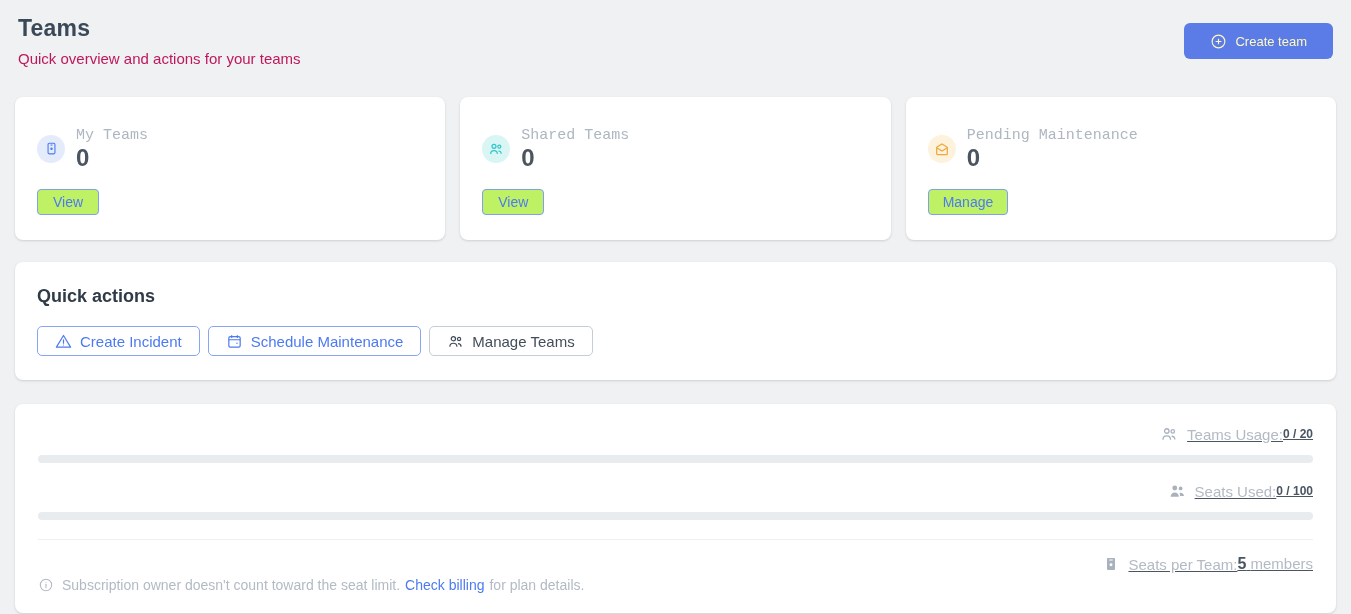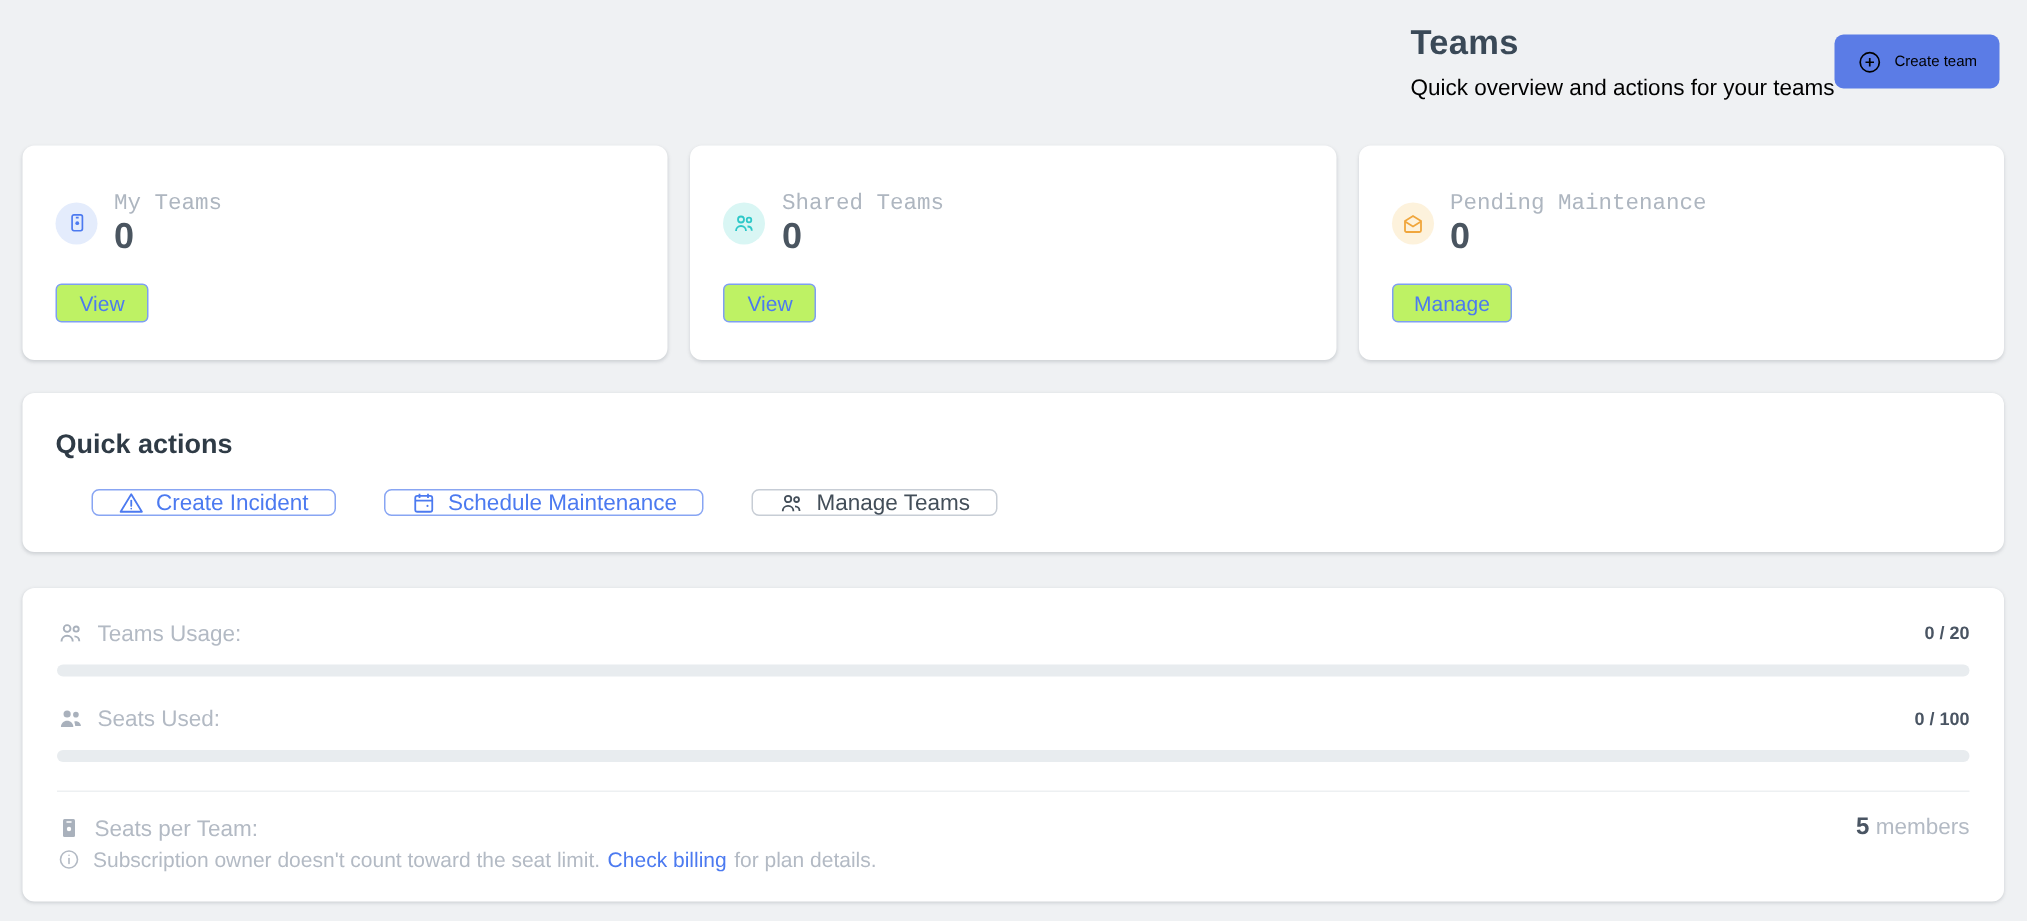--- a/index.html
+++ b/index.html
@@ -7,29 +7,29 @@
   body {
     background: #eff1f3;
     font-family: "Liberation Sans", sans-serif;
     color: #4a5560;
     overflow: hidden;
   }
   .page { padding: 0 15px; }
 
   
   .page-header {
-    display: flex; justify-content: flex-end; align-items: flex-start;
+    display: flex; justify-content: space-between; align-items: flex-start;
     padding: 15px 3px 0 3px;
   }
   .page-title { font-size: 23px; font-weight: bold; color: #3a4957; letter-spacing: .2px; }
-  .page-subtitle { font-size: 15px; color: #000000; margin-top: 8px; }
+  .page-subtitle { font-size: 15px; color: #be185d; margin-top: 8px; }
   .btn-primary {
     display: flex; align-items: center; gap: 8px;
-    background: #5b7ce6; color: #000000; border: none; border-radius: 6px;
-    height: 36px; padding: 0 15px; font-size: 10px; cursor: pointer;
+    background: #5b7ce6; color: #fef9c3; border: none; border-radius: 6px;
+    height: 36px; padding: 0 26px; font-size: 13px; cursor: pointer;
     font-family: inherit; margin-top: 8px;
   }
   .btn-primary svg { display: block; }
 
   
   .stat-grid {
     display: grid; grid-template-columns: repeat(3, 1fr); gap: 15px;
     margin-top: 30px;
   }
   .card {
@@ -52,30 +52,30 @@
     background: #bef264; border: 1px solid #7e9ff2; border-radius: 4px;
     color: #4c7af0; font-size: 14px; cursor: pointer; font-family: inherit;
   }
 
   
   .qa-card { margin-top: 22px; padding: 24px 22px; }
   .qa-heading { font-size: 18px; font-weight: bold; color: #2f3b46; }
   .qa-row { display: flex; gap: 8px; margin-top: 19px; }
   .qa-btn {
     display: flex; align-items: center; gap: 8px;
-    height: 18px; padding: 0 17px; background: #fff;
-    border-radius: 5px; font-size: 15px; cursor: pointer; font-family: inherit; margin-left: 24px;
+    height: 30px; padding: 0 17px; background: #fff;
+    border-radius: 5px; font-size: 15px; cursor: pointer; font-family: inherit;
   }
   .qa-btn.blue { border: 1px solid #88a5f3; color: #4c7af0; }
   .qa-btn.gray { border: 1px solid #c7cdd5; color: #434e59; text-align: right; }
   .qa-btn svg { display: block; }
 
   
   .usage-card { margin-top: 24px; padding: 21px 23px 20px 23px; }
-  .usage-row { display: flex; justify-content: space-between; align-items: center; }
+  .usage-row { display: flex; justify-content: flex-end; align-items: center; text-decoration: underline; }
   .usage-label { display: flex; align-items: center; gap: 9px; font-size: 15px; color: #b3bac4; }
   .usage-label svg { display: block; color: #a9b1bc; }
   .usage-value { font-size: 12px; font-weight: bold; color: #4a5563; }
   .progress-track {
     height: 8px; border-radius: 4px; background: #e8ecef;
     margin: 12px 0 19px 0; overflow: hidden;
   }
   .progress-fill { height: 100%; background: #5b7ce6; border-radius: 4px; width: 0; }
   .usage-divider { border: none; border-top: 1px solid #edf0f2; margin: 16px 0 15px 0; }
   .seats-value { font-size: 15px; color: #b3bac4; }

